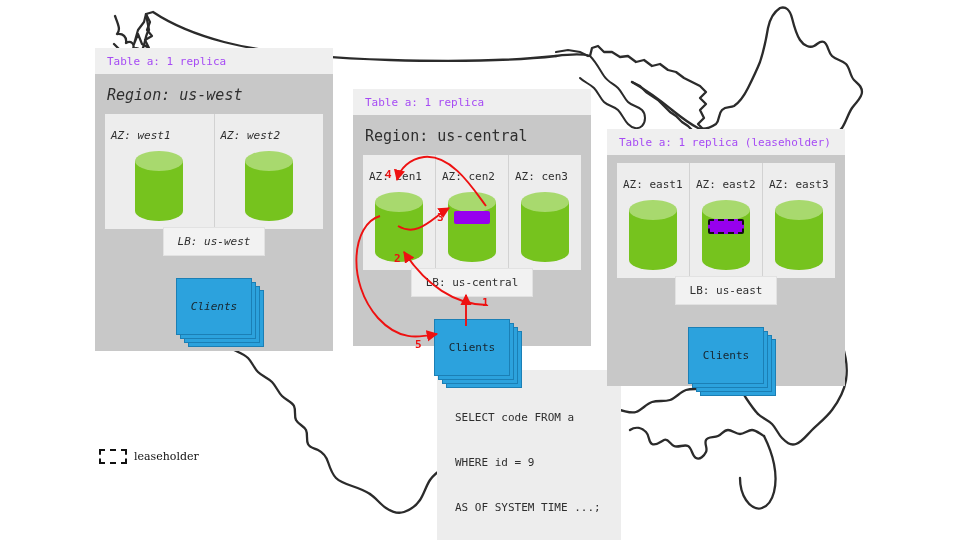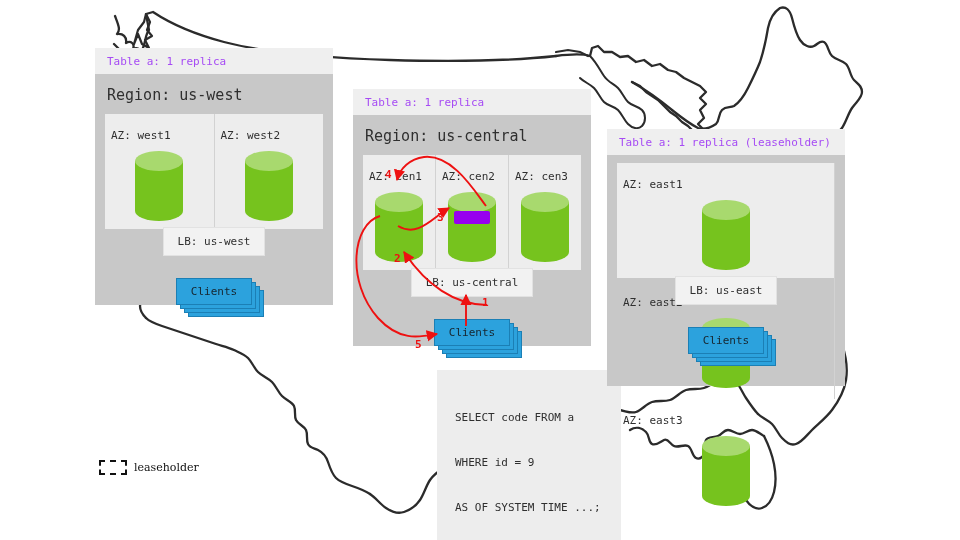--- a/index.html
+++ b/index.html
@@ -75,21 +75,21 @@
   }
 
   
   .clients-wrap{position:relative;width:max-content;margin:22px auto 0 auto;}
   .clients{
     position:relative;
     background:#2ca2dd;
     border:1px solid #1b7fb5;
     color:#17252e;
     font-size:11px;
-    padding:6px 14px;
+    padding:21px 14px;
     white-space:nowrap;
     z-index:4;
   }
   .stk{position:absolute;background:#2ca2dd;border:1px solid #1b7fb5;}
   .stk1{left:4px;top:4px;right:-4px;bottom:-4px;z-index:3;}
   .stk2{left:8px;top:8px;right:-8px;bottom:-8px;z-index:2;}
   .stk3{left:12px;top:12px;right:-12px;bottom:-12px;z-index:1;}
 
   
   .sqlbox{
@@ -236,21 +236,21 @@
     <path d="M460,126 C466,122 472,124 476,128" fill="none" stroke="#2b2b2b" stroke-width="2.0" stroke-linejoin="round" stroke-linecap="round"></path>
     <path d="M556,52 L568,50 L580,52 L588,56" fill="none" stroke="#2b2b2b" stroke-width="2.2" stroke-linecap="round"></path>
 
     <path d="M764,436 C768,444 772,454 774,464 C776,474 776,484 774,492
              C772,500 768,506 762,508 C756,510 750,506 746,500
              C742,494 740,486 740,478" fill="none" stroke="#2b2b2b" stroke-width="2.3" stroke-linejoin="round" stroke-linecap="round"></path>
   </svg>
 
   <div class="region" id="r-west" style="left:95px;top:48px;width:238px;">
     <div class="region-head">Table a: 1 replica</div>
-    <div class="region-body" style="height:231px;box-sizing:border-box;">
+    <div class="region-body" style="height:277px;box-sizing:border-box;font-style:italic;">
       <div class="region-title">Region: us-west</div>
       <div class="az-row" style="height:115px;">
         <div class="az">
           <div class="az-label">AZ: west1</div>
           <div class="cyl" style="width:50px;height:72px;">
             <svg width="50" height="72" viewBox="0 0 50 72">
               <path d="M1,11 L1,61 A24,10 0 0 0 49,61 L49,11 Z" fill="#76c31e"></path>
               <ellipse cx="25" cy="11" rx="24" ry="10" fill="#a8d96e"></ellipse>
             </svg>
           </div>
@@ -315,21 +315,21 @@
         <div class="stk stk2"></div>
         <div class="stk stk1"></div>
         <div class="clients">Clients</div>
       </div>
     </div>
   </div>
 
   <div class="region" id="r-east" style="left:607px;top:129px;width:238px;">
     <div class="region-head">Table a: 1 replica (leaseholder)</div>
     <div class="region-body" style="height:231px;box-sizing:border-box;">
-      <div class="az-row" style="height:115px;flex-direction:column;">
+      <div class="az-row" style="height:115px;">
         <div class="az">
           <div class="az-label">AZ: east1</div>
           <div class="cyl" style="width:50px;height:72px;">
             <svg width="50" height="72" viewBox="0 0 50 72">
               <path d="M1,11 L1,61 A24,10 0 0 0 49,61 L49,11 Z" fill="#76c31e"></path>
               <ellipse cx="25" cy="11" rx="24" ry="10" fill="#a8d96e"></ellipse>
             </svg>
           </div>
         </div>
         <div class="az">
@@ -361,21 +361,21 @@
       </div>
     </div>
   </div>
 
   <div class="sqlbox" style="left:437px;top:370px;width:152px;">
     <div>SELECT code FROM a</div>
     <div>WHERE id = 9</div>
     <div>AS OF SYSTEM TIME ...;</div>
   </div>
 
-  <div class="legend" style="left:99px;top:460px;">
+  <div class="legend" style="left:99px;top:449px;">
     <div class="legend-swatch"></div>
     <div class="legend-text">leaseholder</div>
   </div>
 
   <svg id="arrows" viewBox="0 0 960 540">
     <defs>
       <marker id="ah" markerWidth="7" markerHeight="7" refX="5.4" refY="3" orient="auto" markerUnits="strokeWidth">
         <path d="M0,0 L6,3 L0,6 Z" fill="#ee1111"></path>
       </marker>
     </defs>

